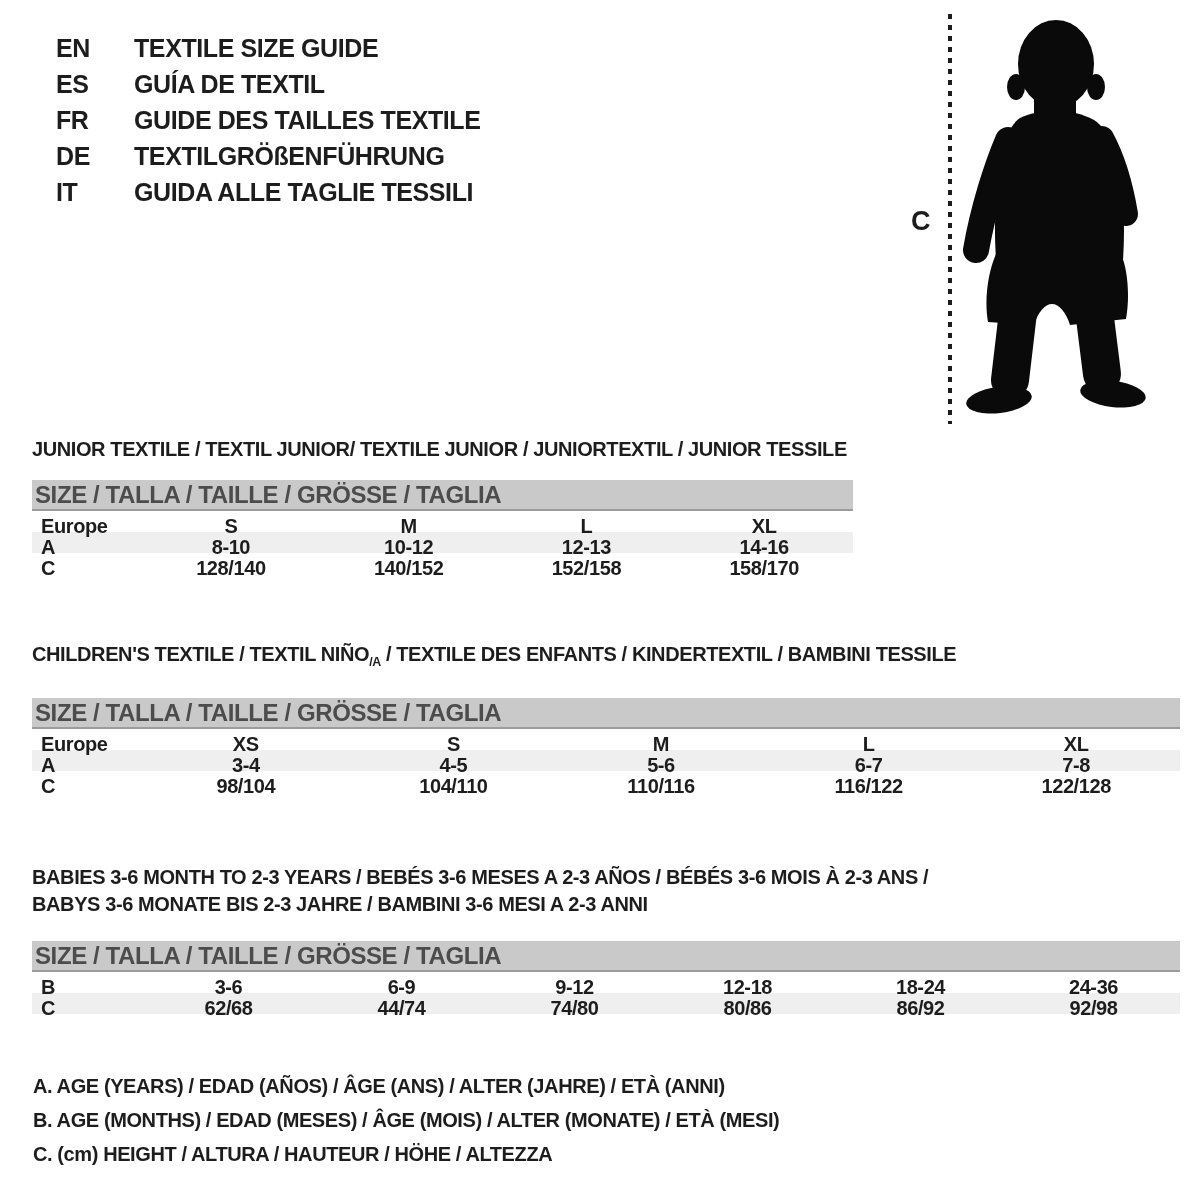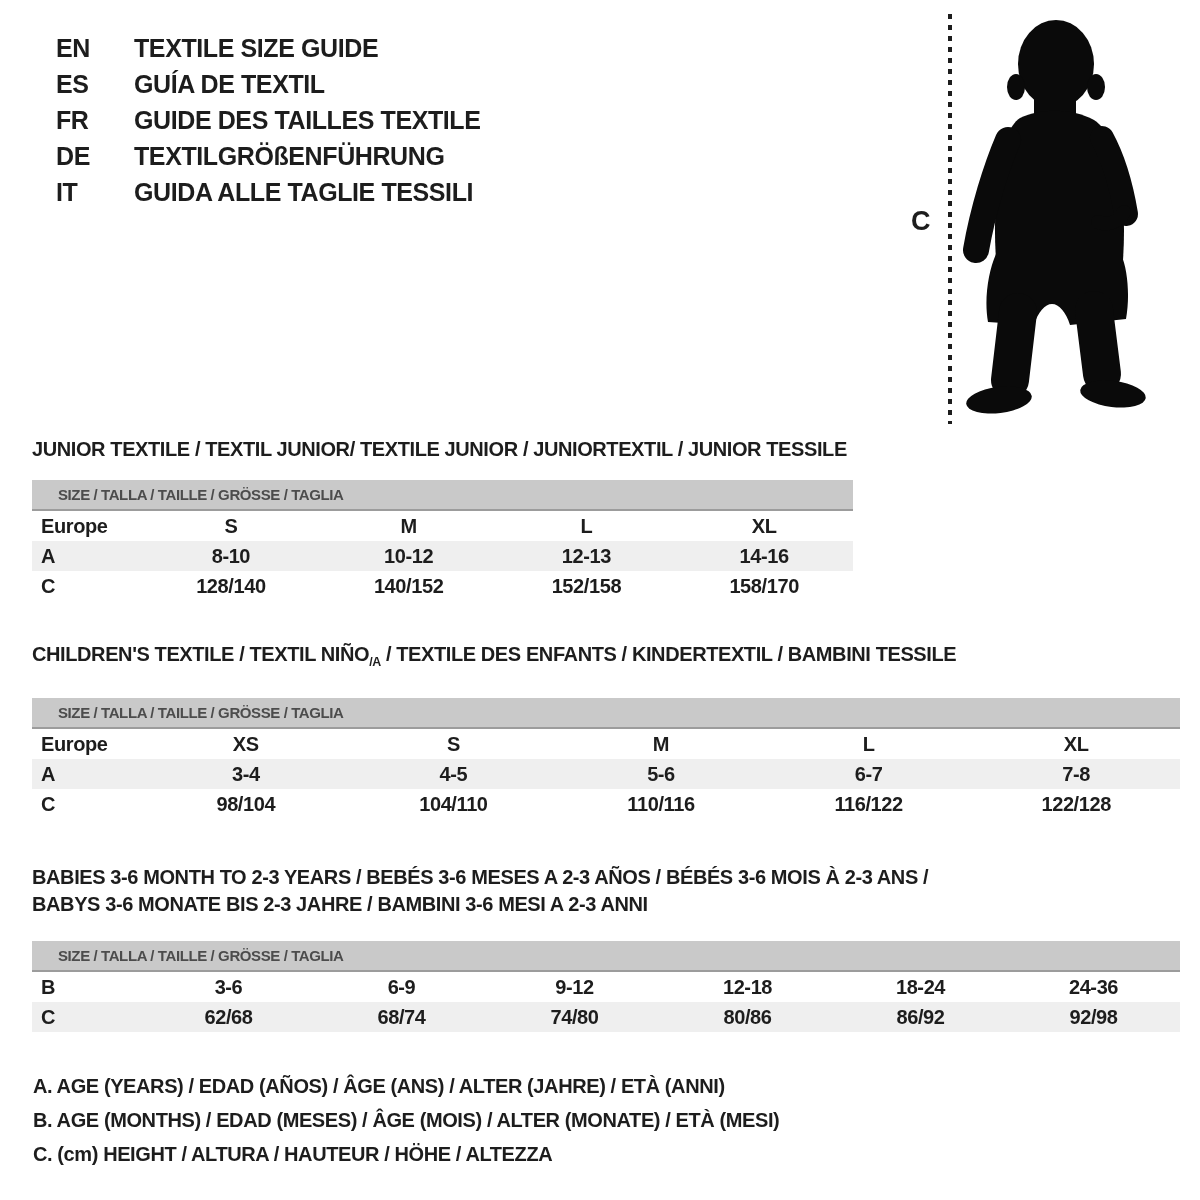--- a/index.html
+++ b/index.html
@@ -28,25 +28,25 @@
   .figure-svg { position:absolute; left:950px; top:12px; width:220px; height:405px; }
   .figure-svg * { fill:var(--silhouette,#0a0a0a); stroke:none; }
   .figure-svg .stroke { fill:none; stroke:var(--silhouette,#0a0a0a); }
 
   
   .section { position:absolute; left:32px; }
   .section-title { font-size:20px; line-height:27px; white-space:nowrap; }
   .section-title .sub { font-size:0.62em; vertical-align:sub; }
   .table { margin-top:0; }
   .table-bar {
-    height:29px; line-height:29px; padding-left:26px; font-size:15px;
+    height:29px; line-height:29px; padding-left:3px; font-size:24px;
     background:var(--bar-bg,#c9c9c9); color:var(--bar-text,#4c4c4c);
     border-bottom:2px solid var(--bar-border,#9c9c9c);
   }
-  .trow { display:grid; height:30px; line-height:31px; font-size:20px; }
+  .trow { display:grid; height:21px; line-height:31px; font-size:20px; }
   .trow.shaded { background:var(--row-shaded,#efefef); }
   .tlabel { padding-left:9px; text-align:left; }
   .tcell { text-align:center; }
 
   
   .legend { position:absolute; left:33px; top:1069px; font-size:20px; line-height:34px; }
 </style>
 </head>
 <body>
 
@@ -177,21 +177,21 @@
             <div class="tcell">3-6</div>
             <div class="tcell">6-9</div>
             <div class="tcell">9-12</div>
             <div class="tcell">12-18</div>
             <div class="tcell">18-24</div>
             <div class="tcell">24-36</div>
           </div>
           <div class="trow shaded" style="grid-template-columns: 110px repeat(6, 1fr);">
             <div class="tlabel">C</div>
             <div class="tcell">62/68</div>
-            <div class="tcell">68/74</div>
+            <div class="tcell">44/74</div>
             <div class="tcell">74/80</div>
             <div class="tcell">80/86</div>
             <div class="tcell">86/92</div>
             <div class="tcell">92/98</div>
           </div>
         </div>
       </div>
     </div>
 
   <div class="legend" id="legend">

